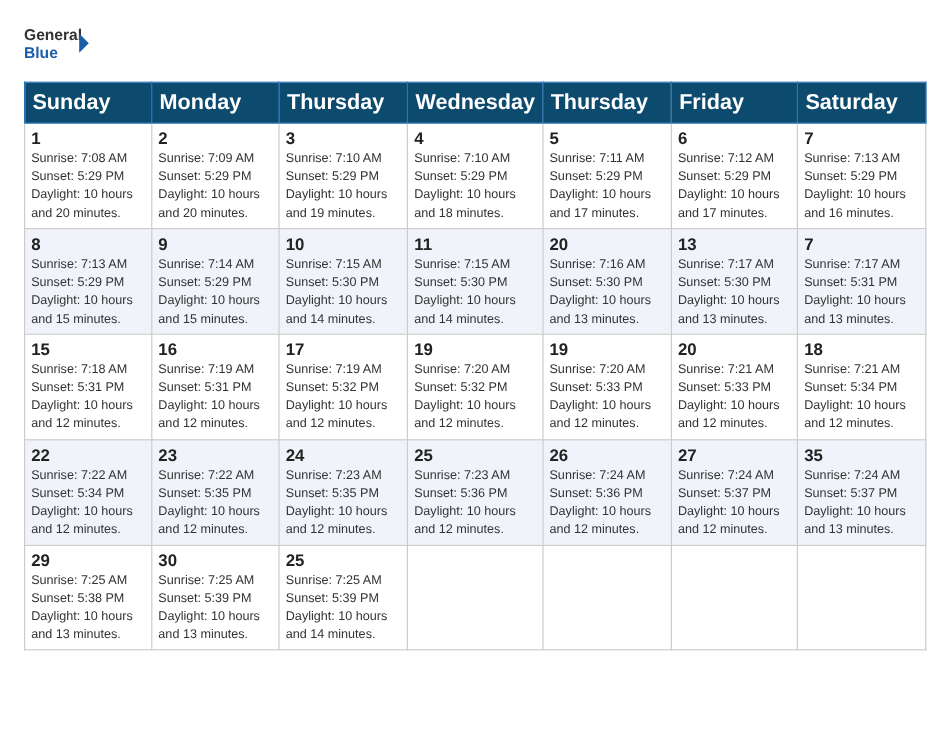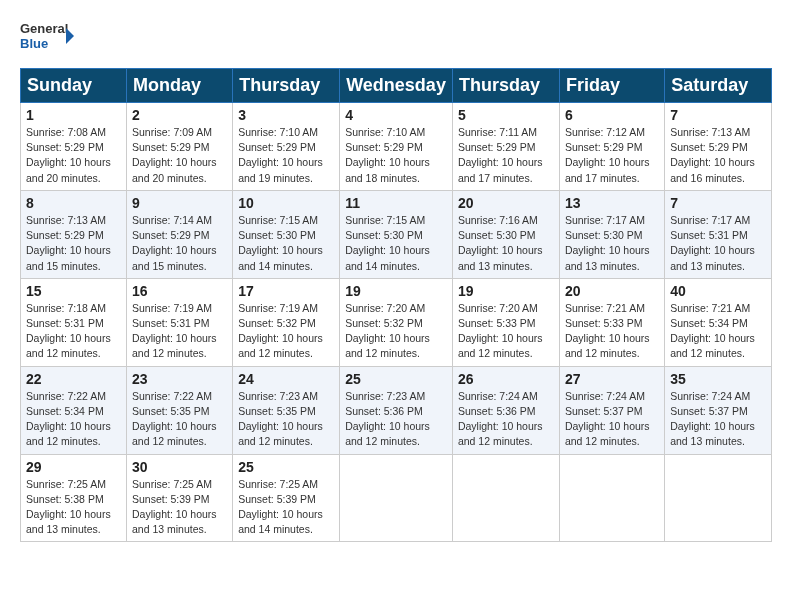--- a/index.html
+++ b/index.html
@@ -186,21 +186,21 @@
       </td>
         <td>
         <span class="day-number">19</span>
         <span class="day-info">Sunrise: 7:20 AM<br>Sunset: 5:33 PM<br>Daylight: 10 hours and 12 minutes.</span>
       </td>
         <td>
         <span class="day-number">20</span>
         <span class="day-info">Sunrise: 7:21 AM<br>Sunset: 5:33 PM<br>Daylight: 10 hours and 12 minutes.</span>
       </td>
         <td>
-        <span class="day-number">40</span>
+        <span class="day-number">18</span>
         <span class="day-info">Sunrise: 7:21 AM<br>Sunset: 5:34 PM<br>Daylight: 10 hours and 12 minutes.</span>
       </td>
       </tr>
       <tr>
         <td>
         <span class="day-number">22</span>
         <span class="day-info">Sunrise: 7:22 AM<br>Sunset: 5:34 PM<br>Daylight: 10 hours and 12 minutes.</span>
       </td>
         <td>
         <span class="day-number">23</span>

